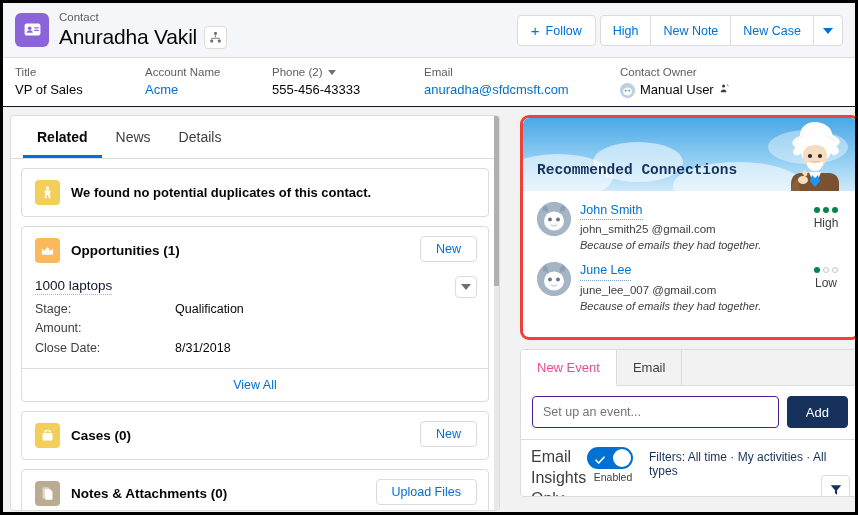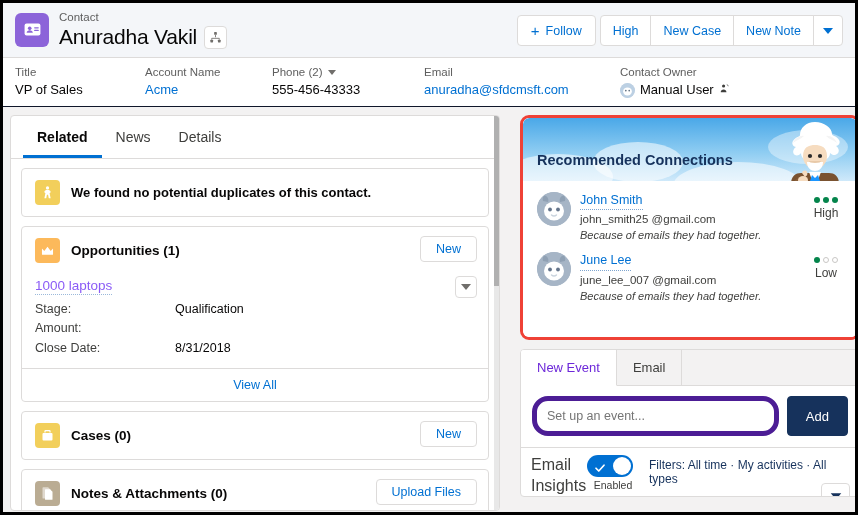--- a/index.html
+++ b/index.html
@@ -122,21 +122,21 @@
     padding: 11px 12px 11px 13px; position: relative;
   }
   .card-title { font-size: 13.5px; color: #080707; font-weight: bold; }
   .hdbtn {
     position: absolute; right: 11px; top: 9px;
     border: 1px solid #dddbda; border-radius: 4px; background: #fff;
     color: #0070d2; font-size: 12.5px; padding: 5px 15px;
   }
   .opp-body { padding: 2px 13px 10px 13px; position: relative; }
   .opp-link {
-    font-size: 13.5px; color: #8b5cf6;
+    font-size: 13.5px; color: #0f172a;
     border-bottom: 1px dotted #9bb9da; display: inline-block; padding-bottom: 1px;
   }
   .opp-rows { margin-top: 5px; }
   .opp-row { display: flex; font-size: 12.5px; color: #3e3e3c; line-height: 1.55; }
   .opp-k { width: 140px; flex: none; }
   .opp-v { color: #080707; }
   .rowcaret {
     position: absolute; right: 11px; top: 2px;
     width: 22px; height: 22px; border: 1px solid #dddbda; border-radius: 4px;
     background: #fff; display: flex; align-items: center; justify-content: center;
@@ -146,23 +146,24 @@
     padding: 9px 0; font-size: 12.5px; color: #0070d2;
   }
 
   
   .rc-wrap {
     border: 3px solid #ef4136; border-radius: 9px;
     overflow: hidden; background: #fff; height: 225px;
   }
   .rc-inner { border-radius: 6px; overflow: hidden; height: 100%; background: #fff; }
   .rc-head {
-    height: 63px; position: relative;
+    height: 73px; position: relative;
     background: linear-gradient(180deg,#4aa8e8 0%, #8fcdf2 55%, #cfe9fa 100%);
     overflow: hidden;
+    font-family: Liberation Mono, monospace;
   }
   .cloud { position: absolute; background: #fff; border-radius: 50%; opacity: .55; }
   .rc-title {
     position: absolute; left: 14px; bottom: 13px;
     font-size: 14.5px; font-weight: bold; color: #16325c; z-index: 3;
   }
   .einstein { position: absolute; right: 6px; top: -2px; z-index: 4; }
   .rc-list { padding: 5px 0 0 0; }
   .rc-item { display: flex; align-items: flex-start; padding: 3px 8px 4px 14px; position: relative; }
   .rc-av {
@@ -187,26 +188,26 @@
     margin-top: 9px; background: #fff;
     border: 1px solid #dddbda; border-radius: 4px;
     height: 148px; overflow: hidden;
   }
   .act-tabs { display: flex; background: #f3f2f2; border-bottom: 1px solid #dddbda; }
   .act-tab {
     font-size: 13px; color: #3e3e3c; padding: 10px 16px;
     border-right: 1px solid #dddbda;
   }
   .act-tab.active {
-    background: #fff; color: #6d28d9;
+    background: #fff; color: #ec4899;
     border-bottom: 1px solid #fff; margin-bottom: -1px;
   }
   .act-input-row { display: flex; gap: 8px; padding: 10px 11px 11px 11px; align-items: stretch; }
   .act-input {
-    flex: 1; border: 5px solid #4c1d95; border-radius: 16px;
+    flex: 1; border: 1px solid #4c1d95; border-radius: 4px;
     padding: 8px 10px; font-size: 12.5px; color: #9a9a9a;
     font-family: "Liberation Sans", sans-serif; background: #fff;
   }
   .act-add {
     background: #16325c; color: #fff; border: 1px solid #16325c; border-radius: 4px;
     font-size: 13px; padding: 0 18px; font-family: "Liberation Sans", sans-serif;
   }
   .act-foot {
     border-top: 1px solid #dddbda;
     display: flex; align-items: flex-start; padding: 7px 10px 0 10px; gap: 10px;
@@ -268,22 +269,22 @@
         </div>
       </div>
     </div>
 
     <div class="hdr-actions">
       <button class="abtn follow">
         <span class="plus">+</span>
         <span>Follow</span>
       </button>
       <button class="abtn e1">High</button>
+      <button class="abtn">New Note</button>
       <button class="abtn">New Case</button>
-      <button class="abtn">New Note</button>
       <button class="abtn caret">
         <span class="caretdn"></span>
       </button>
     </div>
   </div>
 
   <div class="strip">
     <div class="fld" style="width:130px">
       <div class="fld-lbl">Title</div>
       <div class="fld-val">VP of Sales</div>

